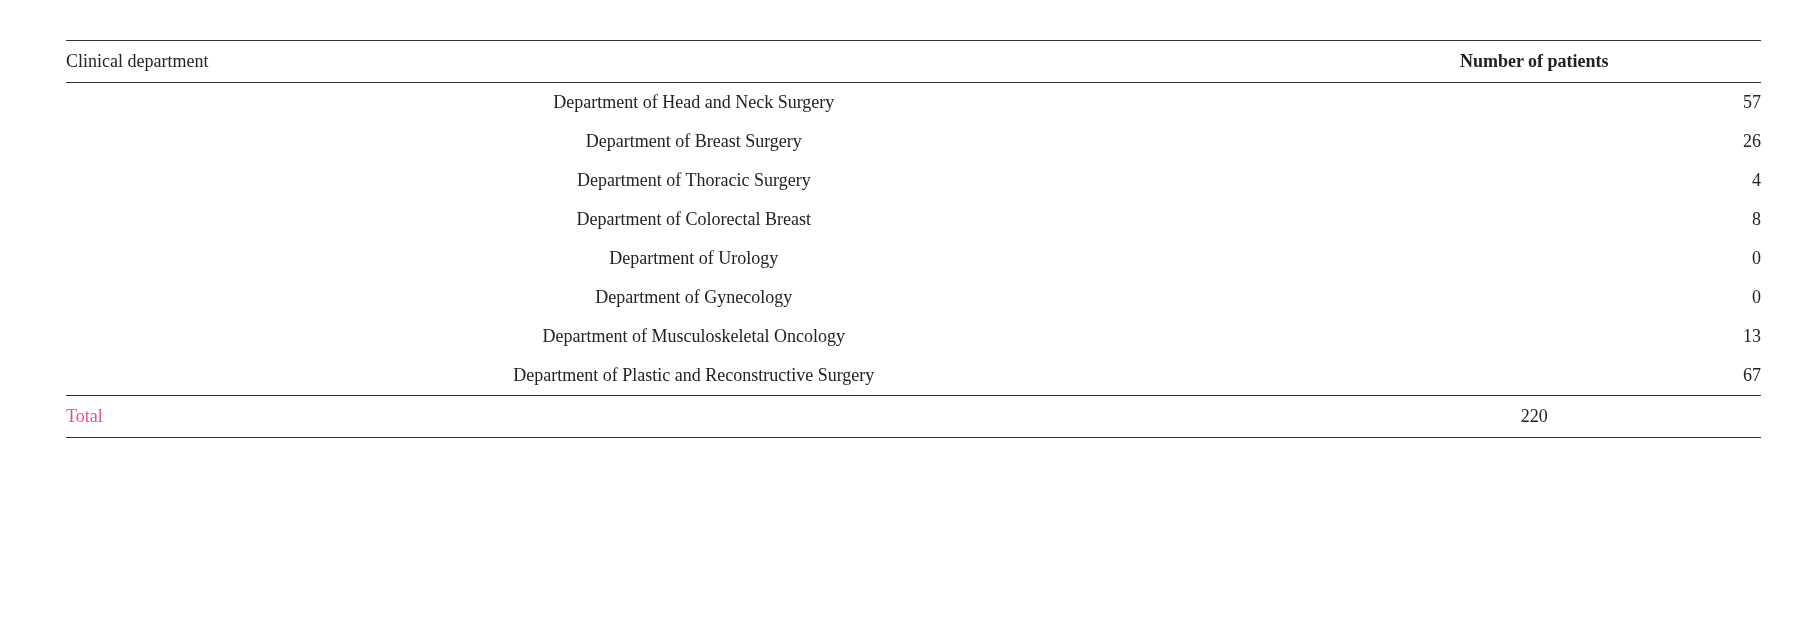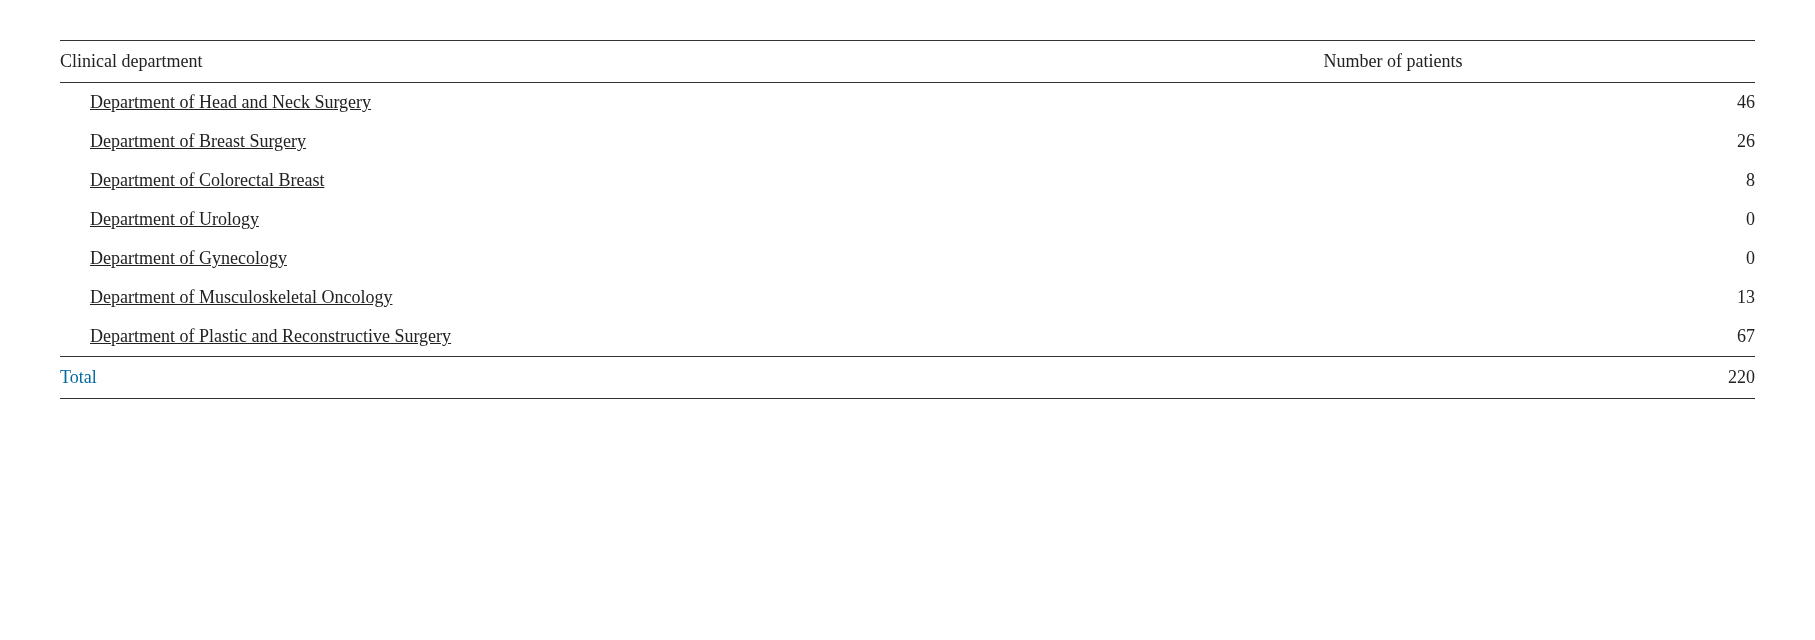--- a/index.html
+++ b/index.html
@@ -21,91 +21,96 @@
     }
 
     .table-wrapper {
       width: 100%;
       max-width: 1695px;
     }
 
     table {
       width: 100%;
       border-collapse: collapse;
+      margin-left: 6px;
     }
 
     thead tr th {
       font-weight: normal;
       padding: 10px 16px 10px 0;
       border-top: 1.5px solid #333;
       border-bottom: 1.5px solid #333;
     }
 
     thead tr th.col-dept {
       text-align: left;
       padding-left: 0;
     }
 
     thead tr th.col-count {
-      text-align: left;
+      text-align: center;
       padding-right: 0;
+      font-weight: bold;
     }
 
     tbody tr td {
       padding: 9px 16px 9px 0;
       border: none;
     }
 
     tbody tr td.col-dept {
-      text-align: left;
+      text-align: center;
       padding-left: 30px;
-      text-decoration: underline;
     }
 
     tbody tr td.col-count {
       text-align: right;
       padding-right: 0;
     }
 
     tfoot tr td {
       border-top: 1.5px solid #333;
       border-bottom: 1.5px solid #333;
       padding: 10px 16px 10px 0;
     }
 
     tfoot tr td.col-dept {
       text-align: left;
       padding-left: 0;
-      color: #0369a1;
+      color: #ec4899;
     }
 
     tfoot tr td.col-count {
-      text-align: right;
+      text-align: center;
       padding-right: 0;
     }
   </style>
 </head>
 <body>
 
 <div class="table-wrapper">
   <table>
     <thead>
       <tr>
         <th class="col-dept">Clinical department</th>
         <th class="col-count">Number of patients</th>
       </tr>
     </thead>
     <tbody id="table-body">
     <tr>
           <td class="col-dept">Department of Head and Neck Surgery</td>
-          <td class="col-count">46</td>
+          <td class="col-count">57</td>
         </tr>
         <tr>
           <td class="col-dept">Department of Breast Surgery</td>
           <td class="col-count">26</td>
+        </tr>
+        <tr>
+          <td class="col-dept">Department of Thoracic Surgery</td>
+          <td class="col-count">4</td>
         </tr>
         <tr>
           <td class="col-dept">Department of Colorectal Breast</td>
           <td class="col-count">8</td>
         </tr>
         <tr>
           <td class="col-dept">Department of Urology</td>
           <td class="col-count">0</td>
         </tr>
         <tr>

